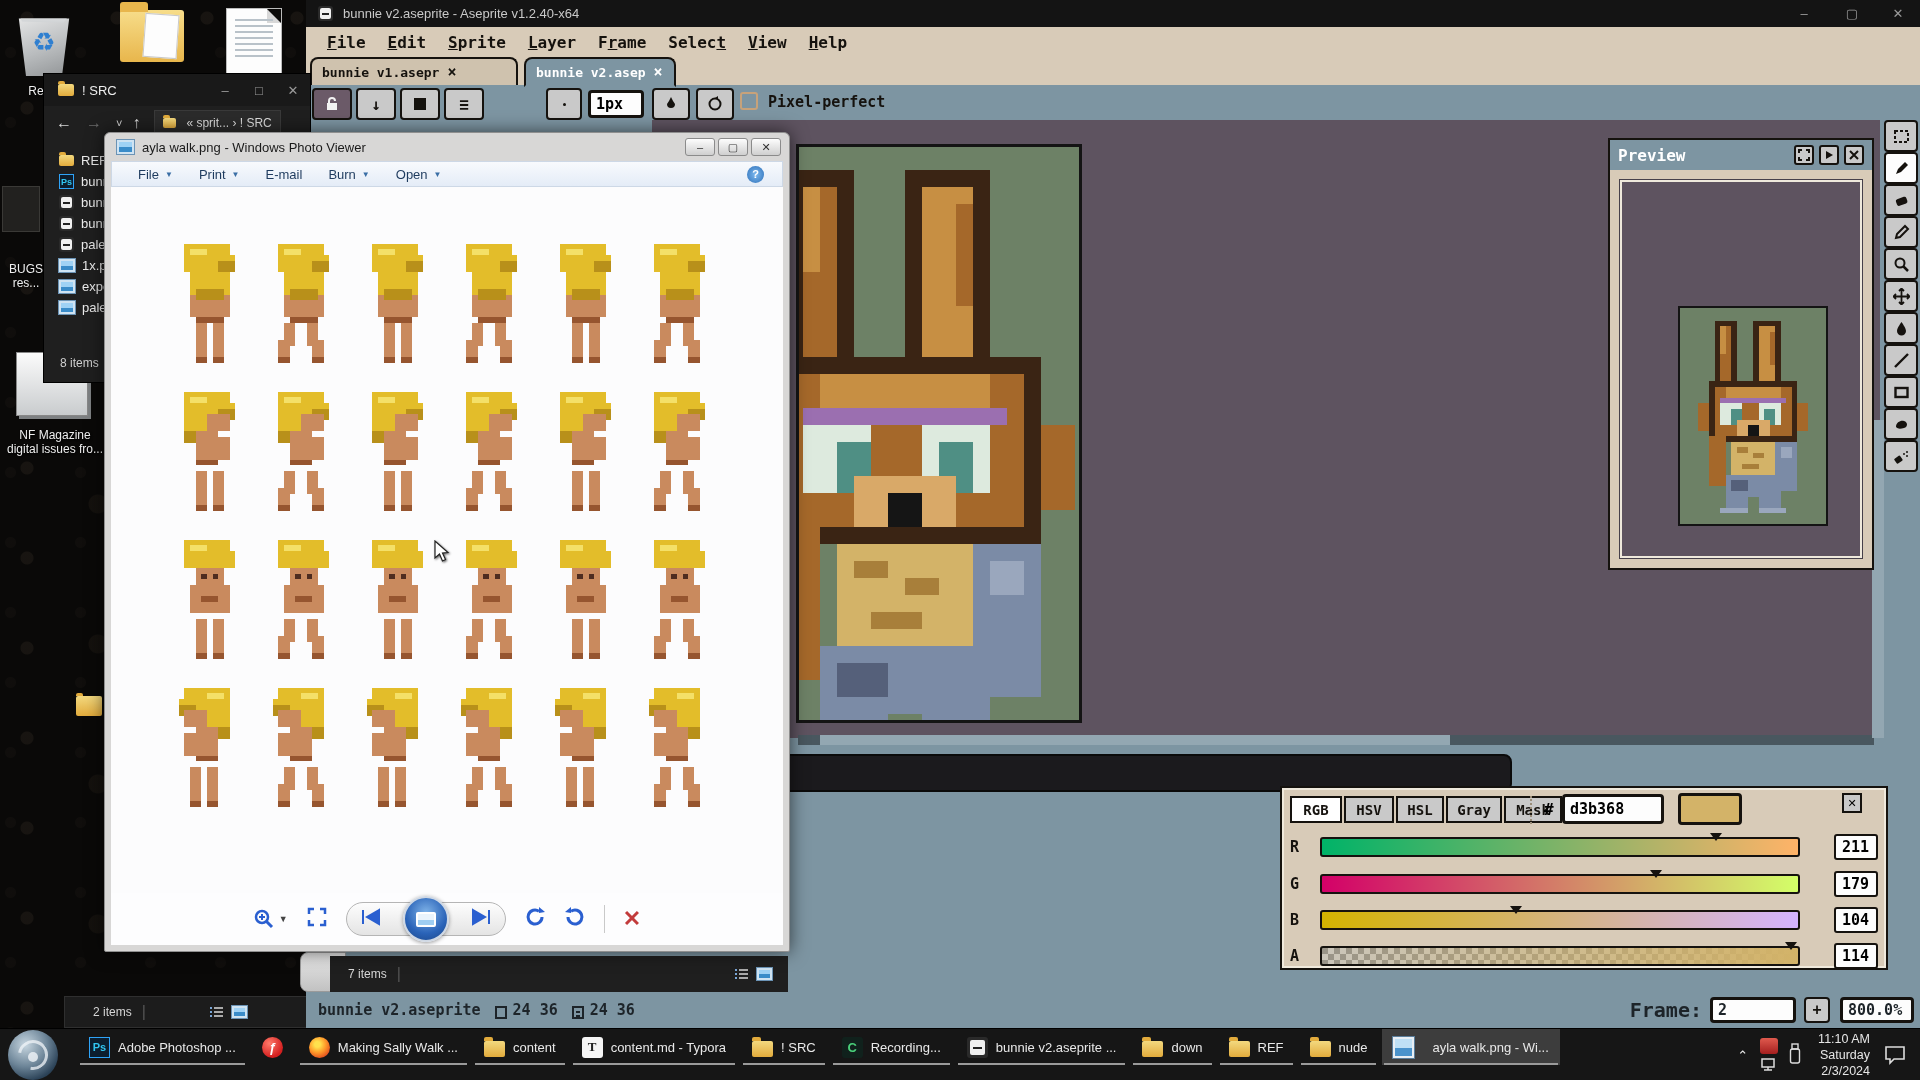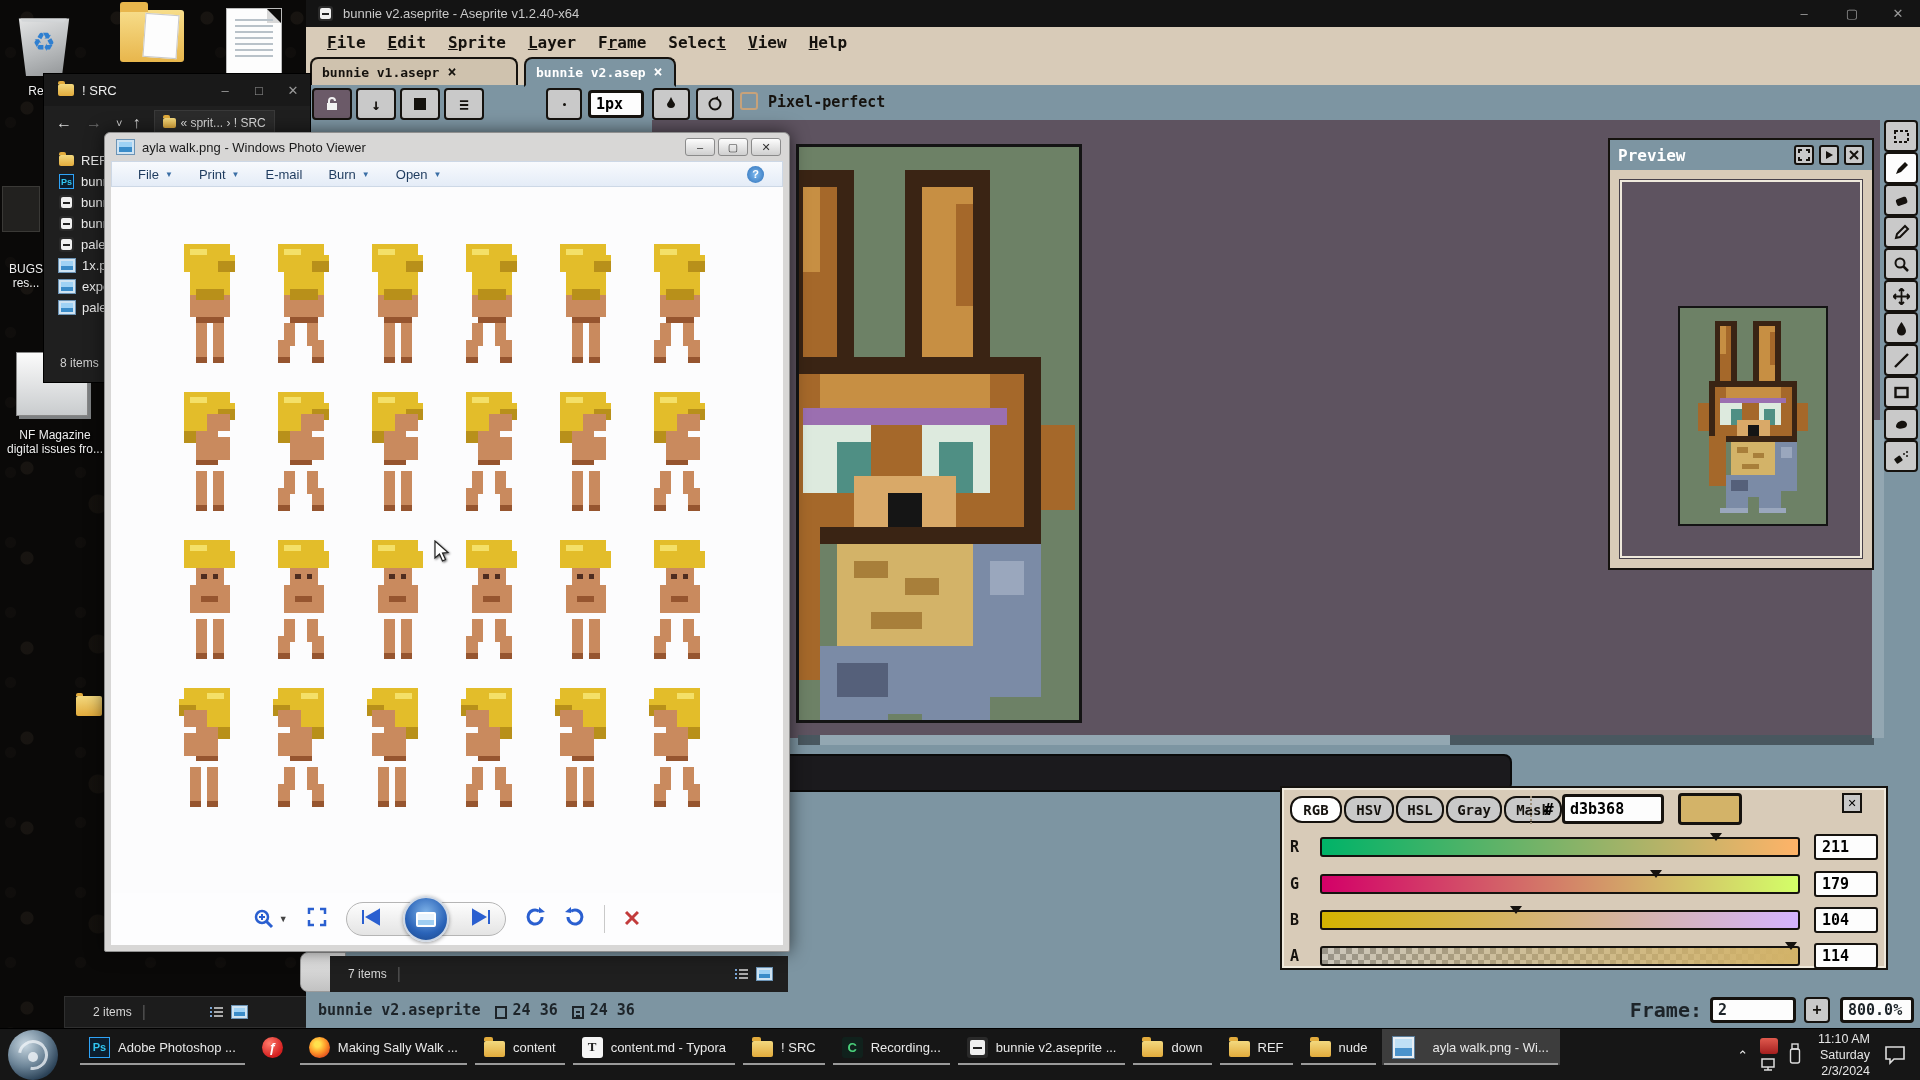--- a/index.html
+++ b/index.html
@@ -73,27 +73,27 @@
   #preview .ptitle { height:30px; background:#7d95a2; display:flex; align-items:center; color:#fff; padding:0 8px; }
   #preview .pinner { position:absolute; left:10px; top:40px; right:10px; bottom:10px; background:#5e5360; border:2px solid #efe9dc; outline:1px solid #46404a; }
   #preview-card { position:absolute; left:56px; top:124px; width:150px; height:220px; background:#6d8166; border:2px solid #141414; display:flex; align-items:center; justify-content:center; }
   .pbtn { width:20px; height:20px; background:#c9c9c9; border:2px solid #15120e; border-radius:3px; margin-left:5px; display:flex; align-items:center; justify-content:center; }
   
   #tools { left:1884px; top:120px; width:36px; }
   .tool { width:34px; height:32px; background:#c9c9c9; border:2px solid #15120e; border-radius:4px; margin-bottom:0; display:flex; align-items:center; justify-content:center; }
   .tool.active { background:#fdfdfd; }
   
   #colorpanel { left:1280px; top:786px; width:608px; height:184px; background:#d8cbb8; border:2px solid #15120e; box-shadow:inset 0 0 0 2px #efe9dc; }
-  .ctab { position:absolute; top:8px; height:27px; background:#c9c9c9; border:2px solid #15120e; border-radius:12px; font-size:14px; display:flex; align-items:center; justify-content:center; color:#15120e; }
+  .ctab { position:absolute; top:8px; height:27px; background:#c9c9c9; border:2px solid #15120e; border-radius:0; font-size:14px; display:flex; align-items:center; justify-content:center; color:#15120e; }
   .ctab.active { background:#fff; }
   .slider-row { position:absolute; left:8px; width:592px; height:30px; }
   .slider-row .lab { position:absolute; left:0; top:4px; font-size:15px; color:#15120e; }
   .slider-row .track { position:absolute; left:30px; top:3px; width:480px; height:20px; border:2px solid #15120e; border-radius:3px; }
   .slider-row .marker { position:absolute; top:-6px; width:0; height:0; border-left:6px solid transparent; border-right:6px solid transparent; border-top:8px solid #15120e; }
-  .slider-row .val { position:absolute; right:4px; top:0; width:64px; height:26px; background:#fdfdfd; border:2px solid #15120e; border-radius:3px; font-size:15px; display:flex; align-items:center; padding-left:6px; }
+  .slider-row .val { position:absolute; right:4px; top:0; width:44px; height:26px; background:#fdfdfd; border:2px solid #15120e; border-radius:3px; font-size:15px; display:flex; align-items:center; padding-left:6px; }
   .tr-r { background:linear-gradient(to right, rgb(0,179,104), rgb(255,179,104)); }
   .tr-g { background:linear-gradient(to right, rgb(211,0,104), rgb(211,255,104)); }
   .tr-b { background:linear-gradient(to right, rgb(211,179,0), rgb(211,179,255)); }
   .tr-a { background:linear-gradient(to right, rgba(211,179,104,.15), rgba(211,179,104,1)),
           repeating-conic-gradient(#c9c9c9 0% 25%, #8f8f8f 0% 50%); background-size:100% 100%, 12px 12px; }
   
   #ase-bottom { left:306px; top:992px; width:1614px; height:36px; background:#7d95a2; display:flex; align-items:center; color:#1d2429; }
   .sticon { display:inline-block; width:12px; height:13px; border:2px solid #1d2429; margin:0 6px 0 14px; position:relative; top:2px; }
   .sticon.grid:before { content:""; position:absolute; left:2px; top:3px; right:2px; height:2px; background:#1d2429; box-shadow:0 4px 0 #1d2429; }
 
@@ -491,21 +491,21 @@
         <span class="capbtn">–</span>
         <span class="capbtn">□</span>
         <span class="capbtn">✕</span>
       </span>
     </div>
     <div style="height:34px;display:flex;align-items:center;padding-left:12px;">
       <span class="navarr">←</span>
       <span class="navarr" style="color:#6a6a6a;">→</span>
       <span class="navarr" style="font-size:11px;margin-right:10px;">˅</span>
       <span class="navarr">↑</span>
-      <span style="background:#2b2b2b;border:1px solid #3a3a3a;height:26px;display:flex;align-items:center;padding:0 8px;gap:4px;">
+      <span style="background:#2b2b2b;border:1px solid #3a3a3a;height:26px;display:flex;align-items:center;padding:0 8px;gap:10px;">
         <span class="mfold" style="width:13px;height:10px;"></span>
         <span style="color:#ddd;font-size:12px;white-space:nowrap;">«  sprit...  ›  ! SRC</span>
       </span>
     </div>
     <div id="file-list" style="margin-top:10px;">
         <div class="fitem">
           <span class="mfold" style="width:15px;height:11px;"></span>
           <span>REF</span>
         </div>
         <div class="fitem">

